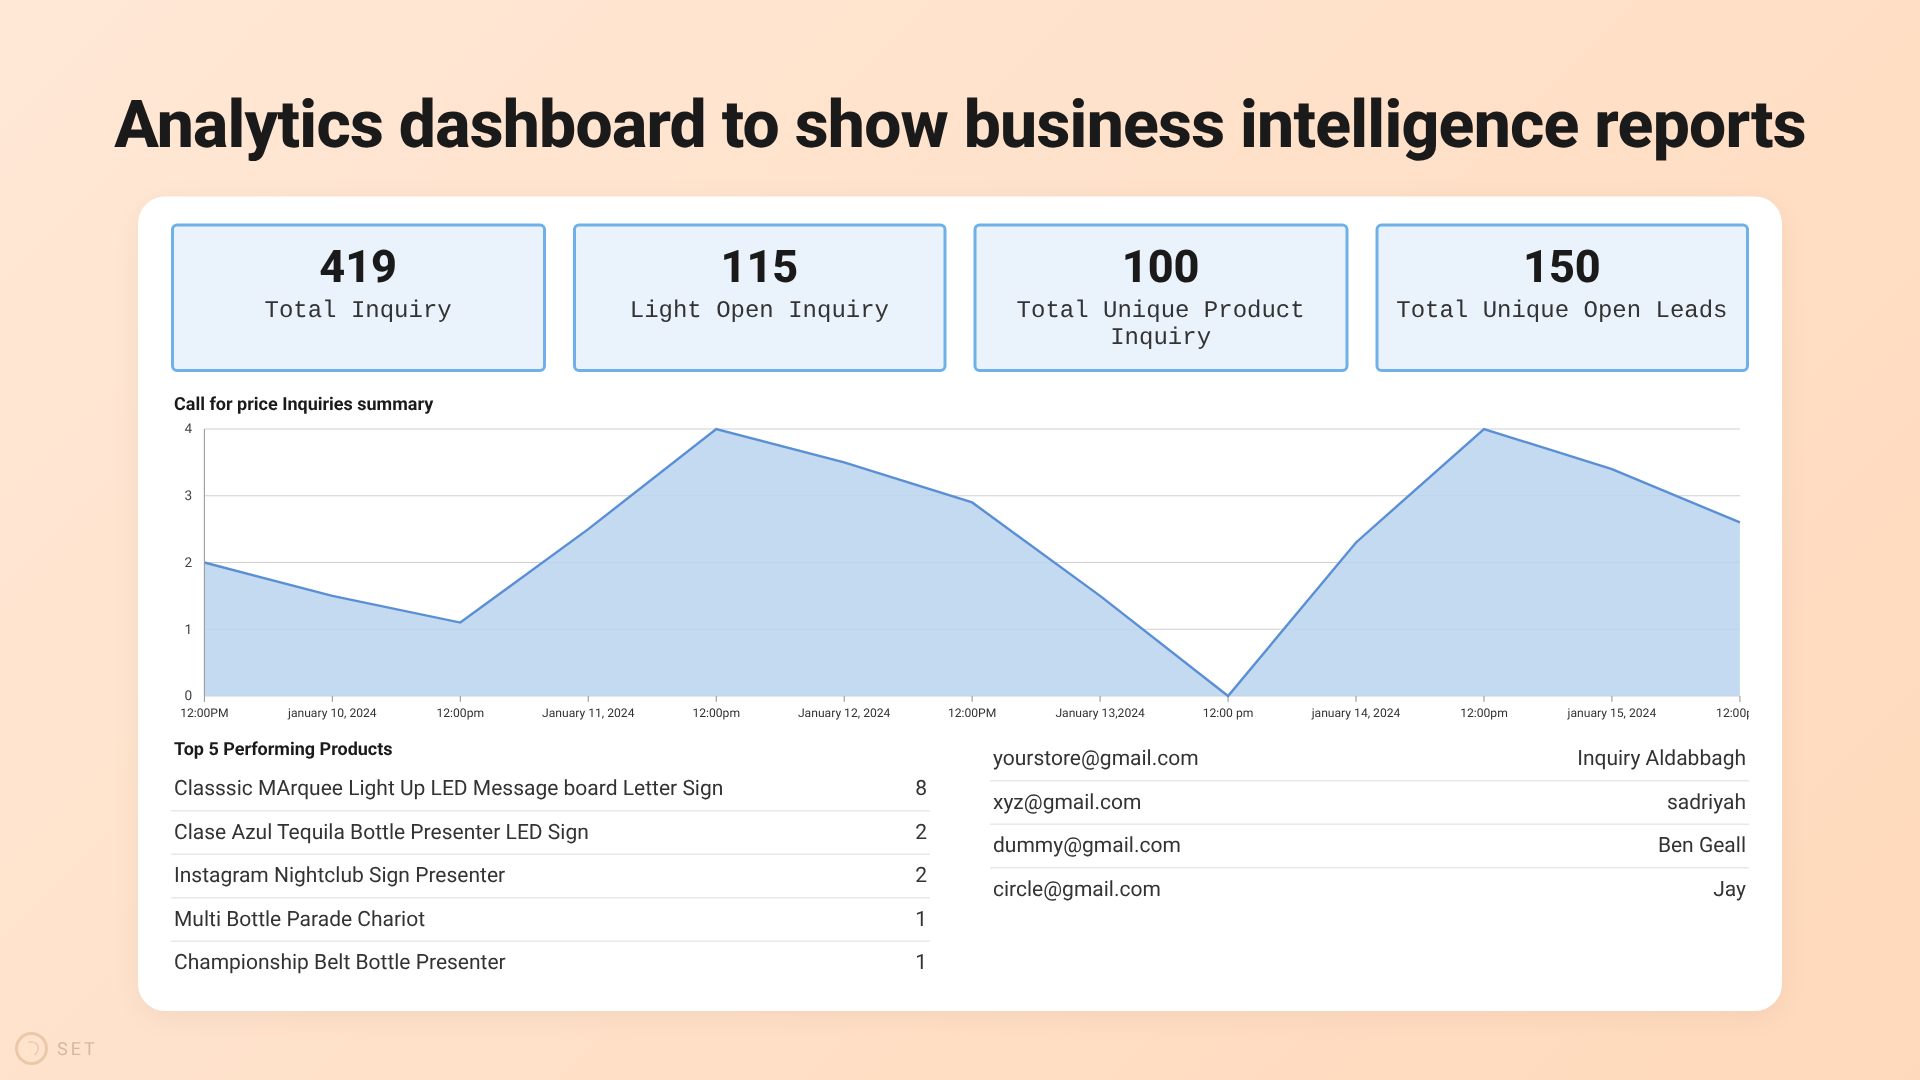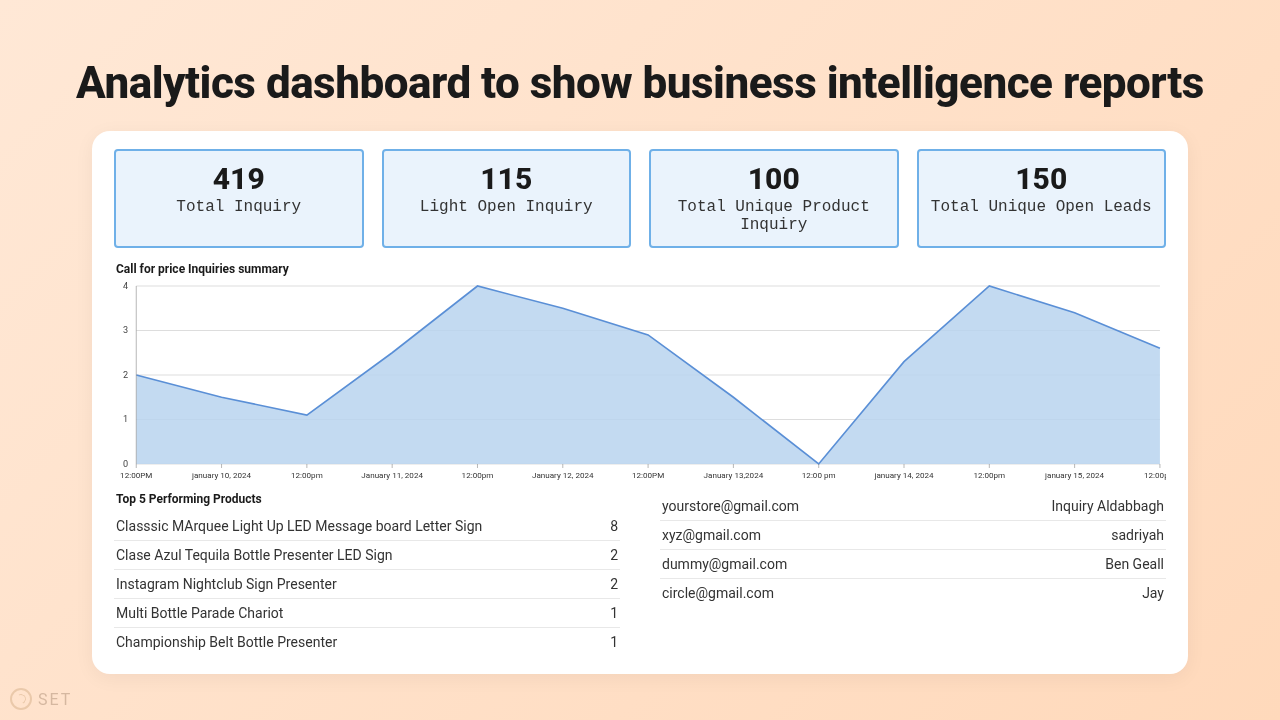--- a/index.html
+++ b/index.html
@@ -90,21 +90,21 @@
   .list-row:last-child { border-bottom: none; }
   .watermark {
     position: absolute;
     left: 10px;
     bottom: 10px;
     display: flex;
     align-items: center;
     gap: 6px;
     opacity: 0.35;
     color: #8a6a50;
-    font-size: 16px;
+    font-size: 12px;
     letter-spacing: 2px;
     margin-top: 24px;
   }
   .watermark-circle {
     width: 22px; height: 22px;
     border: 2px solid #c49a6c;
     border-radius: 50%;
     position: relative;
   }
   .watermark-circle::after{

